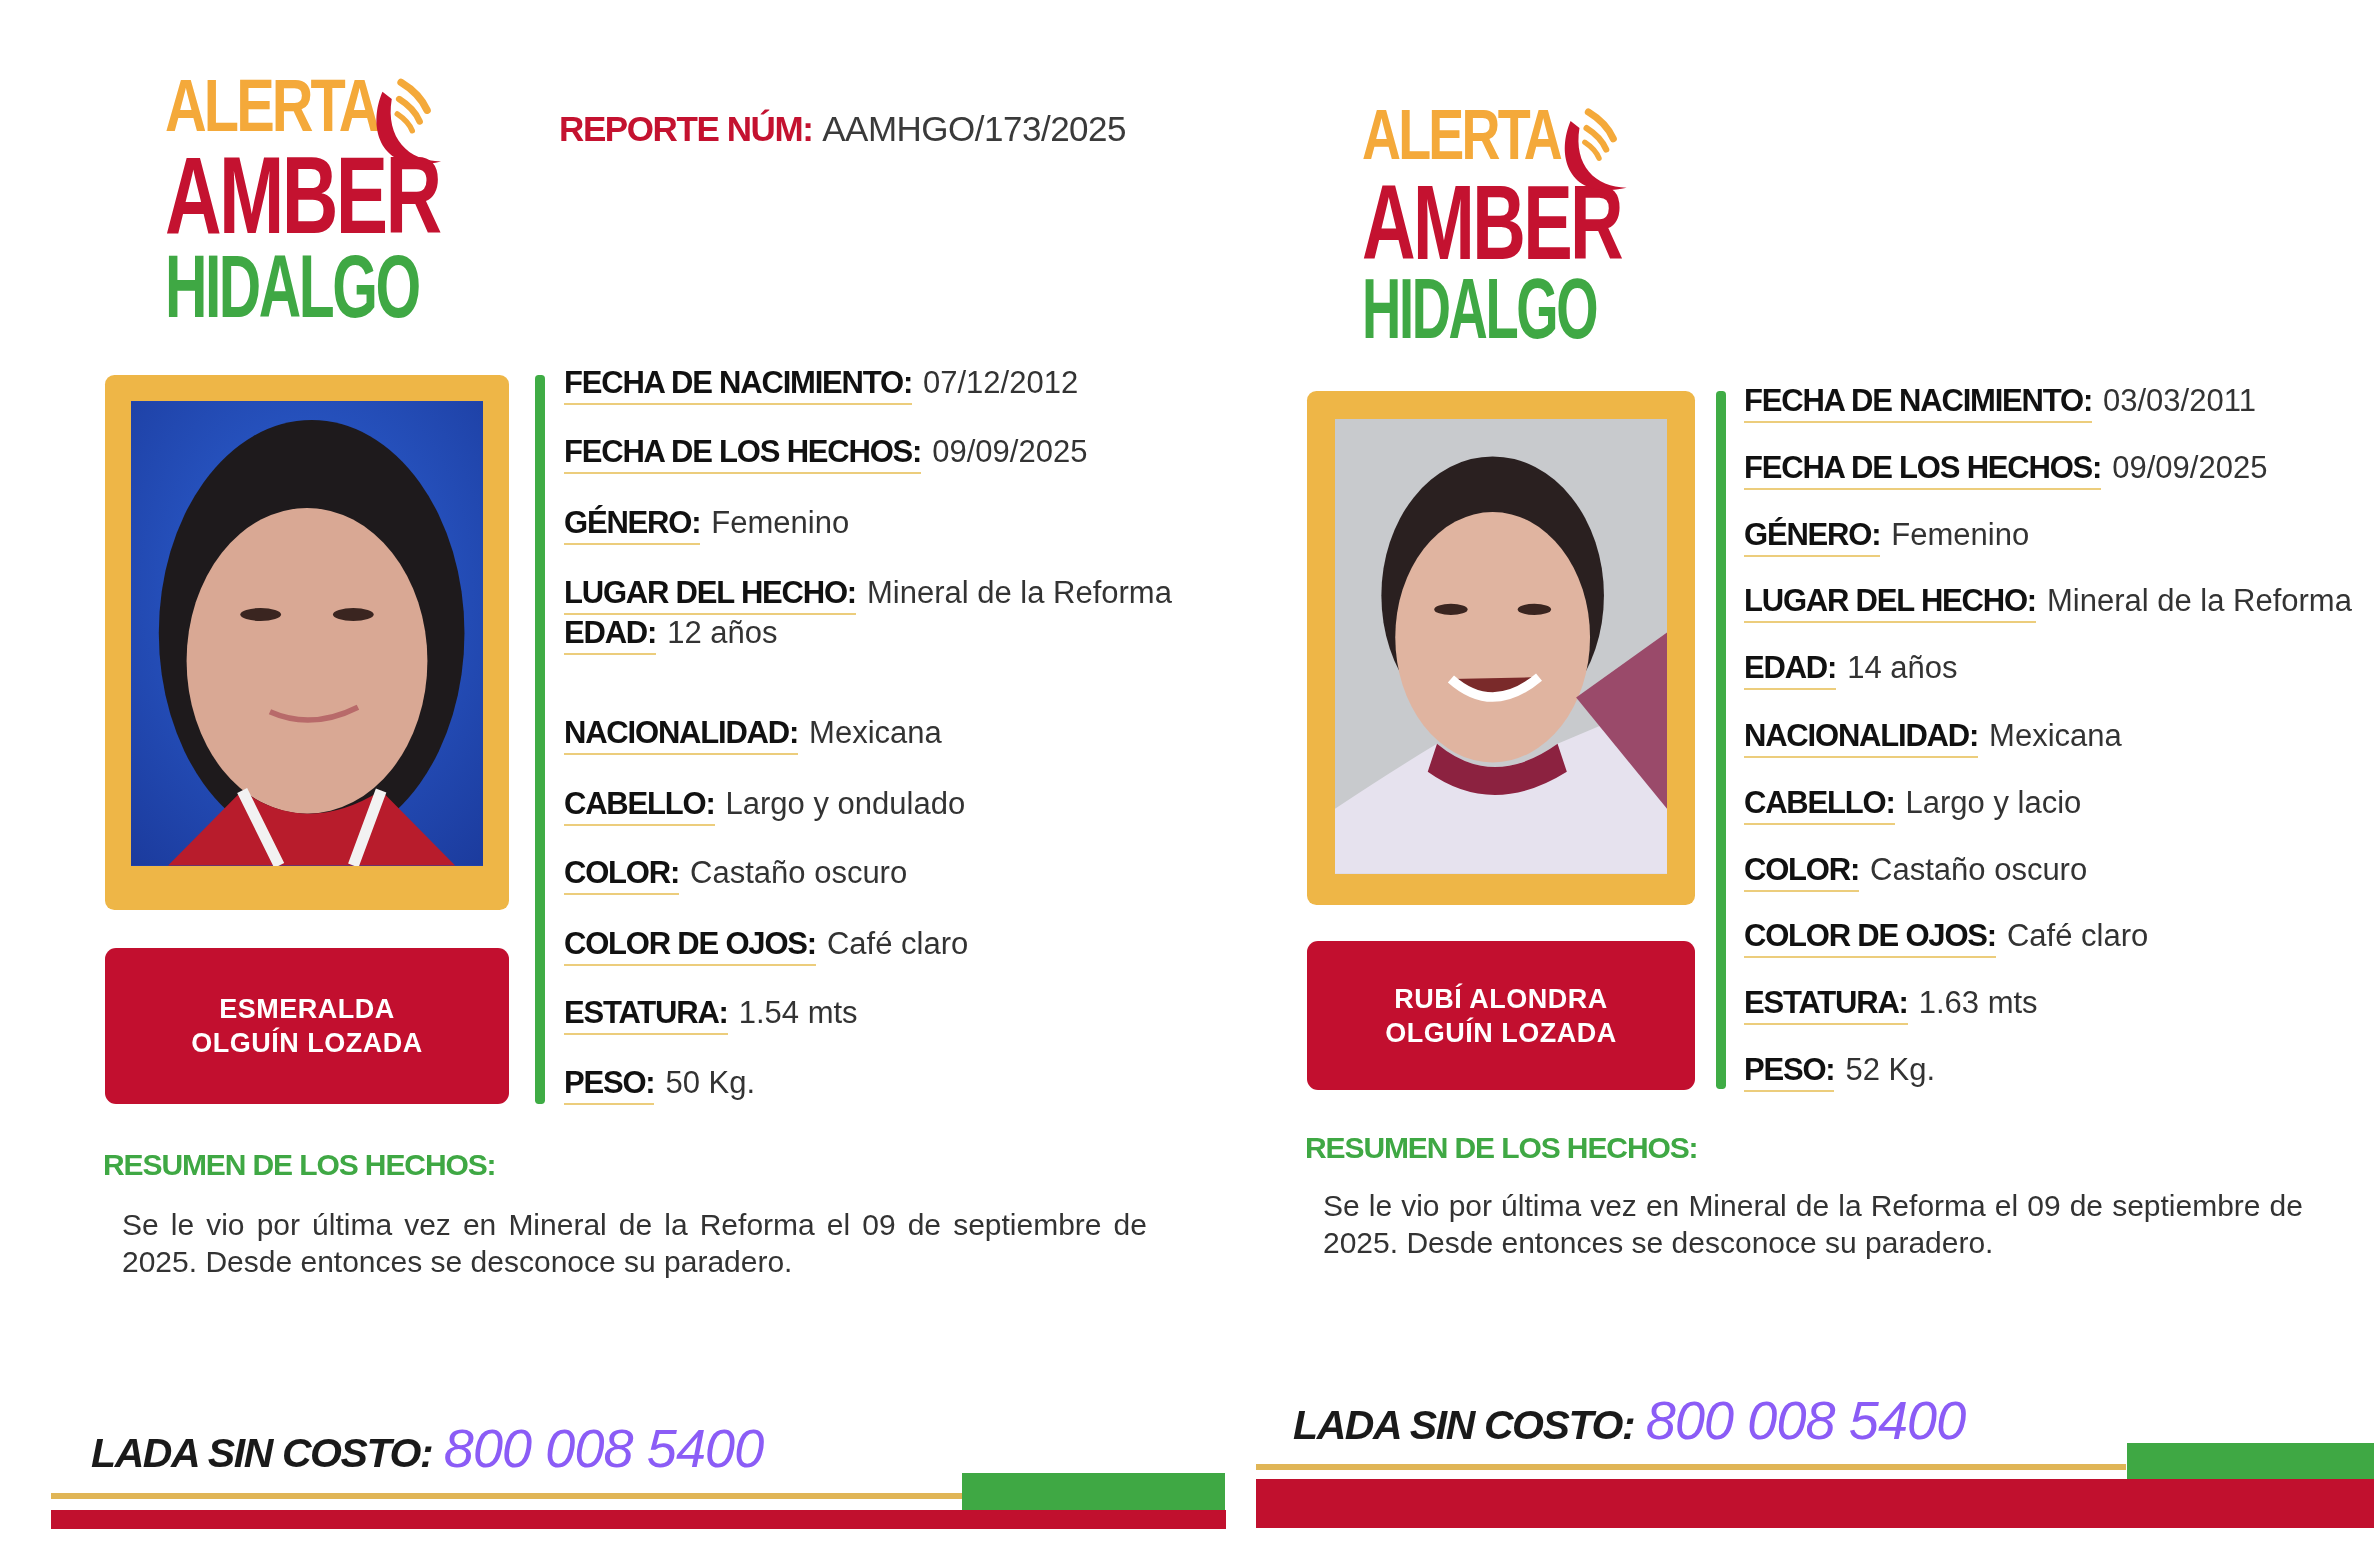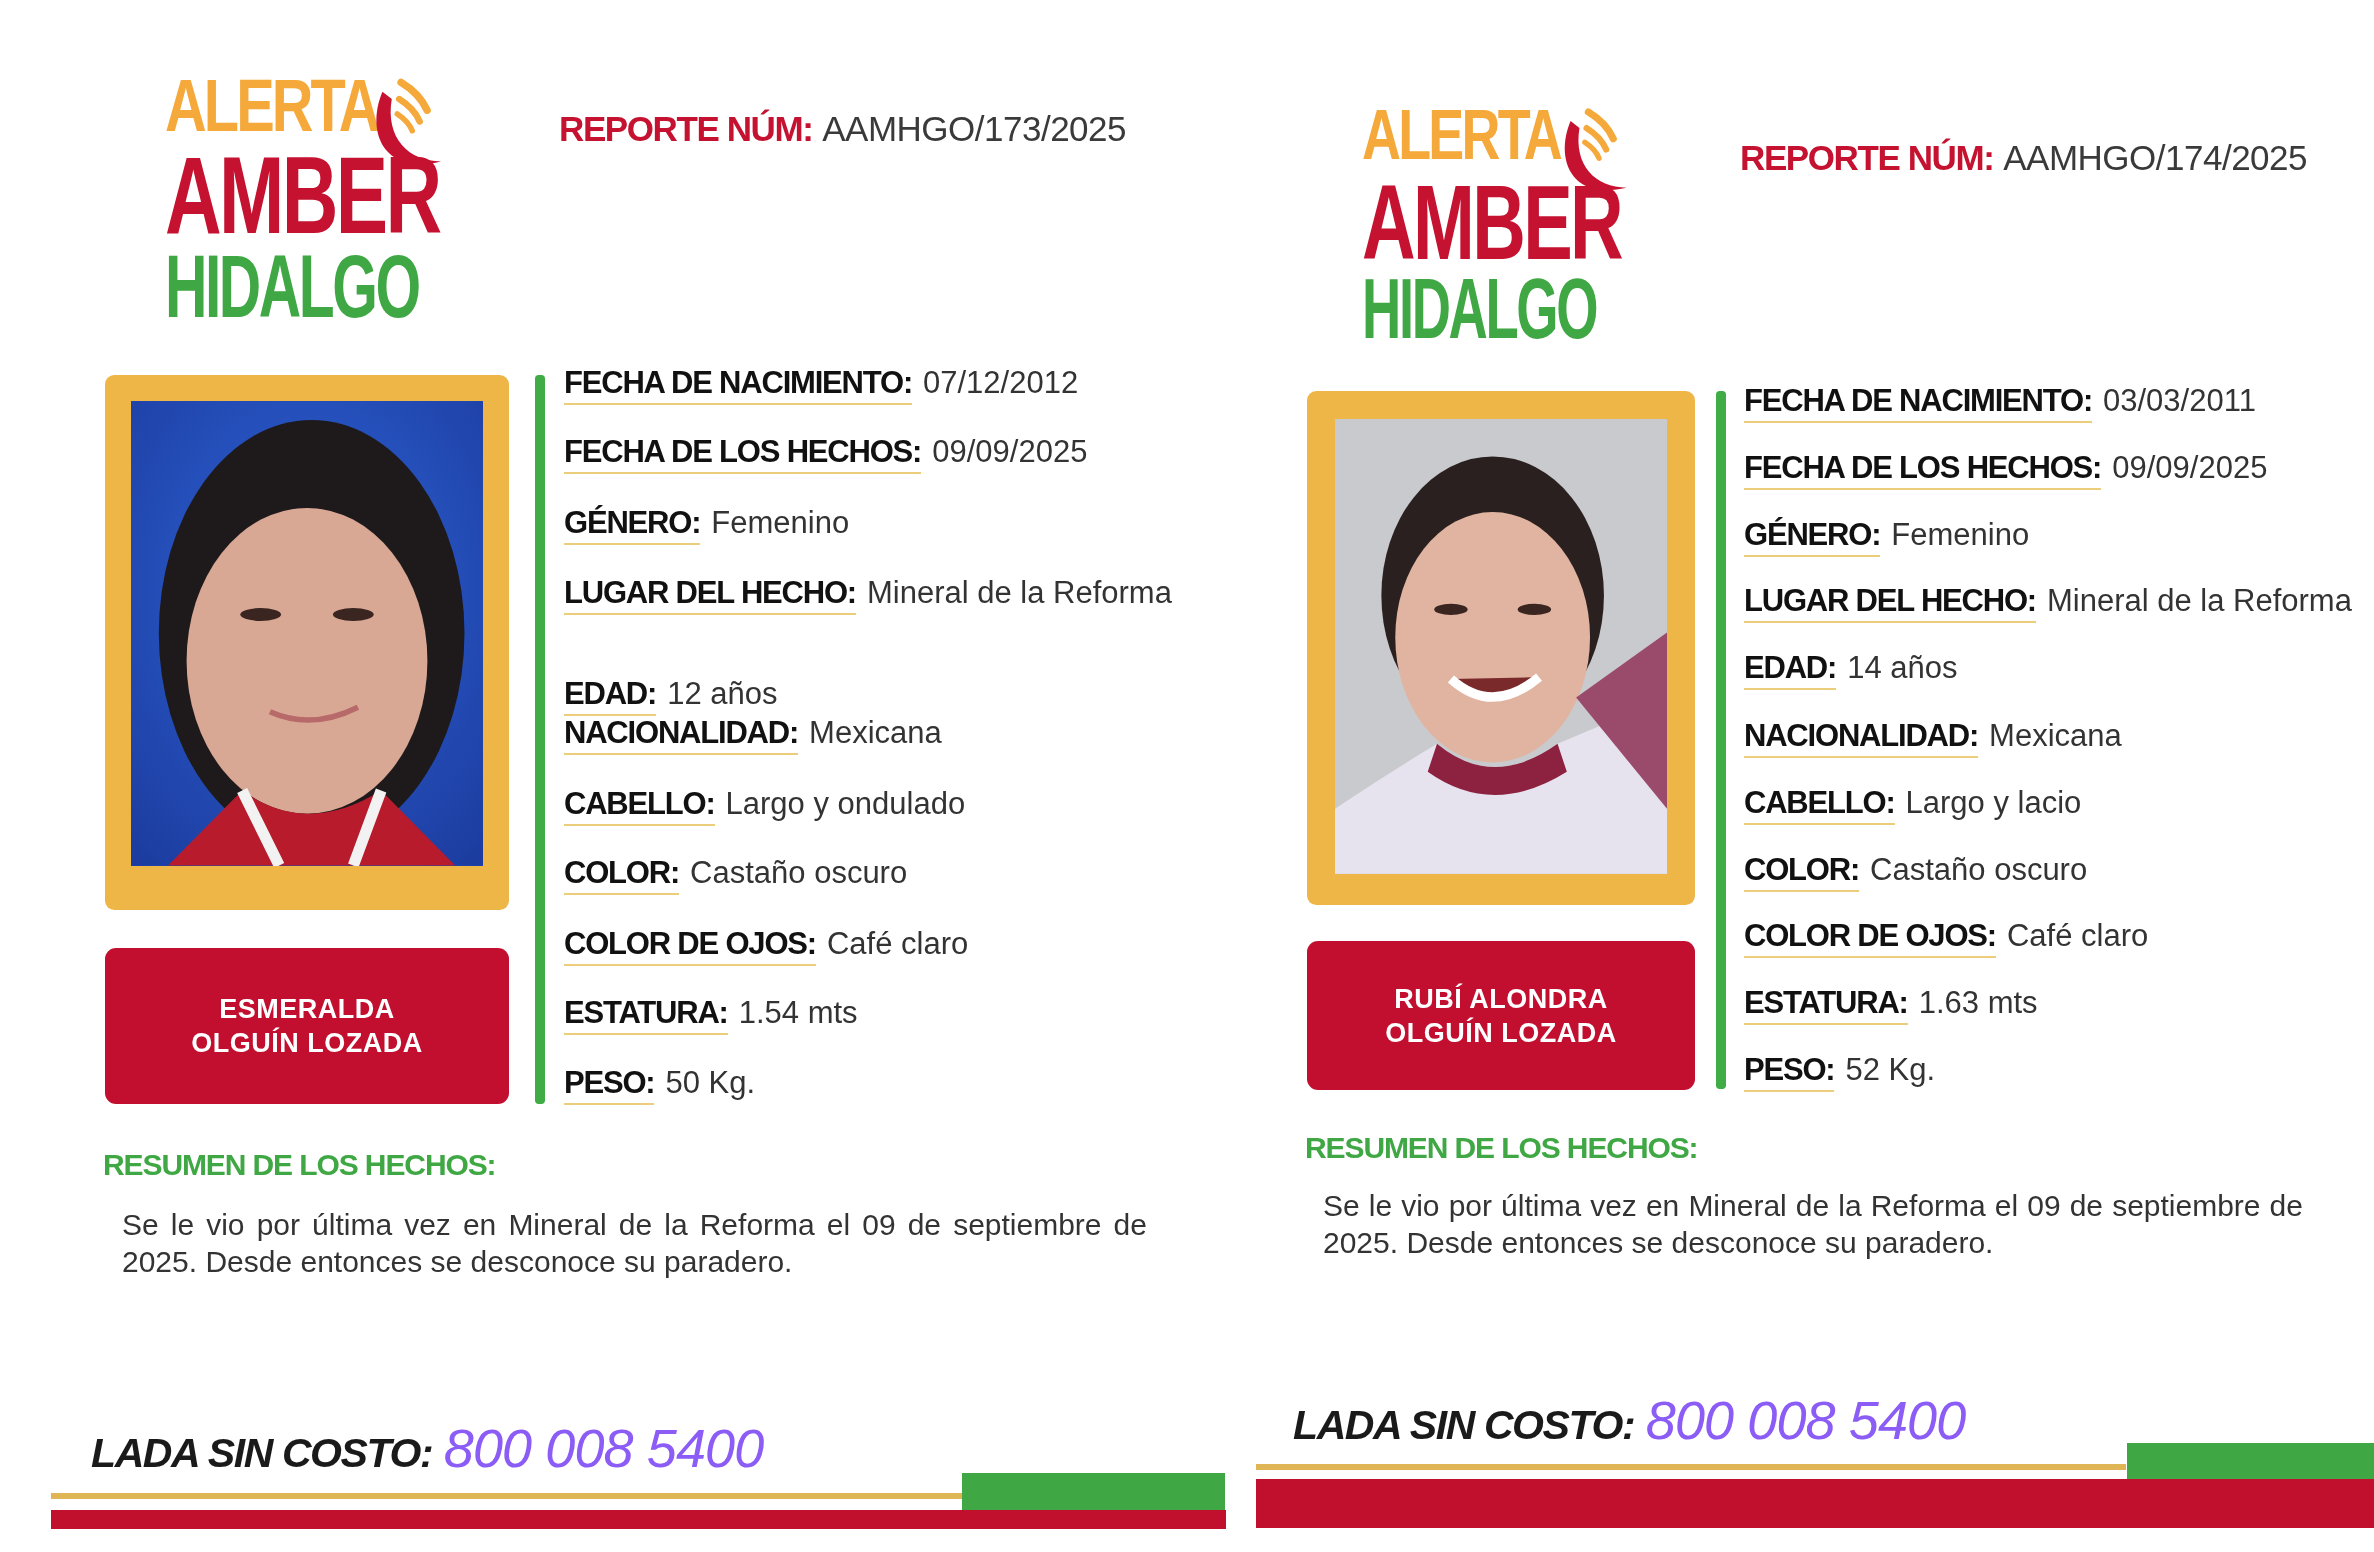--- a/index.html
+++ b/index.html
@@ -83,21 +83,21 @@
     <span>OLGUÍN LOZADA</span>
   </div>
 
   <div class="vbar" style="left:515px;top:375px;width:10.2px;height:729px;"></div>
 
   <div>
     <div class="field" style="left:544px;top:365px;"><span class="fl">FECHA DE NACIMIENTO:</span><span class="fv">07/12/2012</span></div>
     <div class="field" style="left:544px;top:434px;"><span class="fl">FECHA DE LOS HECHOS:</span><span class="fv">09/09/2025</span></div>
     <div class="field" style="left:544px;top:505px;"><span class="fl">GÉNERO:</span><span class="fv">Femenino</span></div>
     <div class="field" style="left:544px;top:575px;"><span class="fl">LUGAR DEL HECHO:</span><span class="fv">Mineral de la Reforma</span></div>
-    <div class="field" style="left:544px;top:676px;"><span class="fl">EDAD:</span><span class="fv">12 años</span></div>
+    <div class="field" style="left:544px;top:615px;"><span class="fl">EDAD:</span><span class="fv">12 años</span></div>
     <div class="field" style="left:544px;top:715px;"><span class="fl">NACIONALIDAD:</span><span class="fv">Mexicana</span></div>
     <div class="field" style="left:544px;top:786px;"><span class="fl">CABELLO:</span><span class="fv">Largo y ondulado</span></div>
     <div class="field" style="left:544px;top:855px;"><span class="fl">COLOR:</span><span class="fv">Castaño oscuro</span></div>
     <div class="field" style="left:544px;top:926px;"><span class="fl">COLOR DE OJOS:</span><span class="fv">Café claro</span></div>
     <div class="field" style="left:544px;top:995px;"><span class="fl">ESTATURA:</span><span class="fv">1.54 mts</span></div>
     <div class="field" style="left:544px;top:1065px;"><span class="fl">PESO:</span><span class="fv">50 Kg.</span></div>
   </div>
 
   <div class="res-title" style="left:83px;top:1148px;">RESUMEN DE LOS HECHOS:</div>
   <div class="res-text" style="left:102px;top:1206px;width:1025px;">Se le vio por última vez en Mineral de la Reforma el 09 de septiembre de 2025. Desde entonces se desconoce su paradero.</div>
@@ -119,24 +119,20 @@
     <span class="l2" style="top:70px;font-size:106px;transform:scaleX(0.70);">AMBER</span>
     <span class="l3" style="top:167px;font-size:85px;transform:scaleX(0.64);">HIDALGO</span>
     <svg class="abs" style="left:189px;top:3.7px;" width="89" height="116" viewBox="0 0 100 130">
       <path d="M22 20 C 5 60, 20 110, 85 95 C 50 95, 25 70, 32 28 Z" fill="#c41230"></path>
       <path d="M42 10 Q 62 22 70 40" stroke="#f4a93a" stroke-width="8" fill="none" stroke-linecap="round"></path>
       <path d="M40 28 Q 56 38 62 52" stroke="#f4a93a" stroke-width="7" fill="none" stroke-linecap="round"></path>
       <path d="M38 44 Q 50 52 54 62" stroke="#f4a93a" stroke-width="6" fill="none" stroke-linecap="round"></path>
     </svg>
   </div>
 
-  <div class="report" style="left:1720px;top:138px;">
-    <span class="rl">REPORTE NÚM:</span>
-    <span class="rv">AAMHGO/174/2025</span>
-  </div>
 
   <div class="frame" style="left:1287px;top:391px;width:388px;height:514px;">
     <div class="photo" style="left:28px;top:28px;width:332px;height:455px;background:#c9cbcf;">
       <svg width="332" height="455" viewBox="0 0 358 490">
         <rect width="358" height="490" fill="#c8cacd"></rect>
         <ellipse cx="170" cy="190" rx="120" ry="150" fill="#2a2020"></ellipse>
         <ellipse cx="170" cy="235" rx="105" ry="135" fill="#e0b4a0"></ellipse>
         <ellipse cx="125" cy="205" rx="18" ry="6" fill="#3a2520"></ellipse>
         <ellipse cx="215" cy="205" rx="18" ry="6" fill="#3a2520"></ellipse>
         <path d="M125 280 Q 170 320 220 278" stroke="#fff" stroke-width="10" fill="#7a2a2a"></path>

